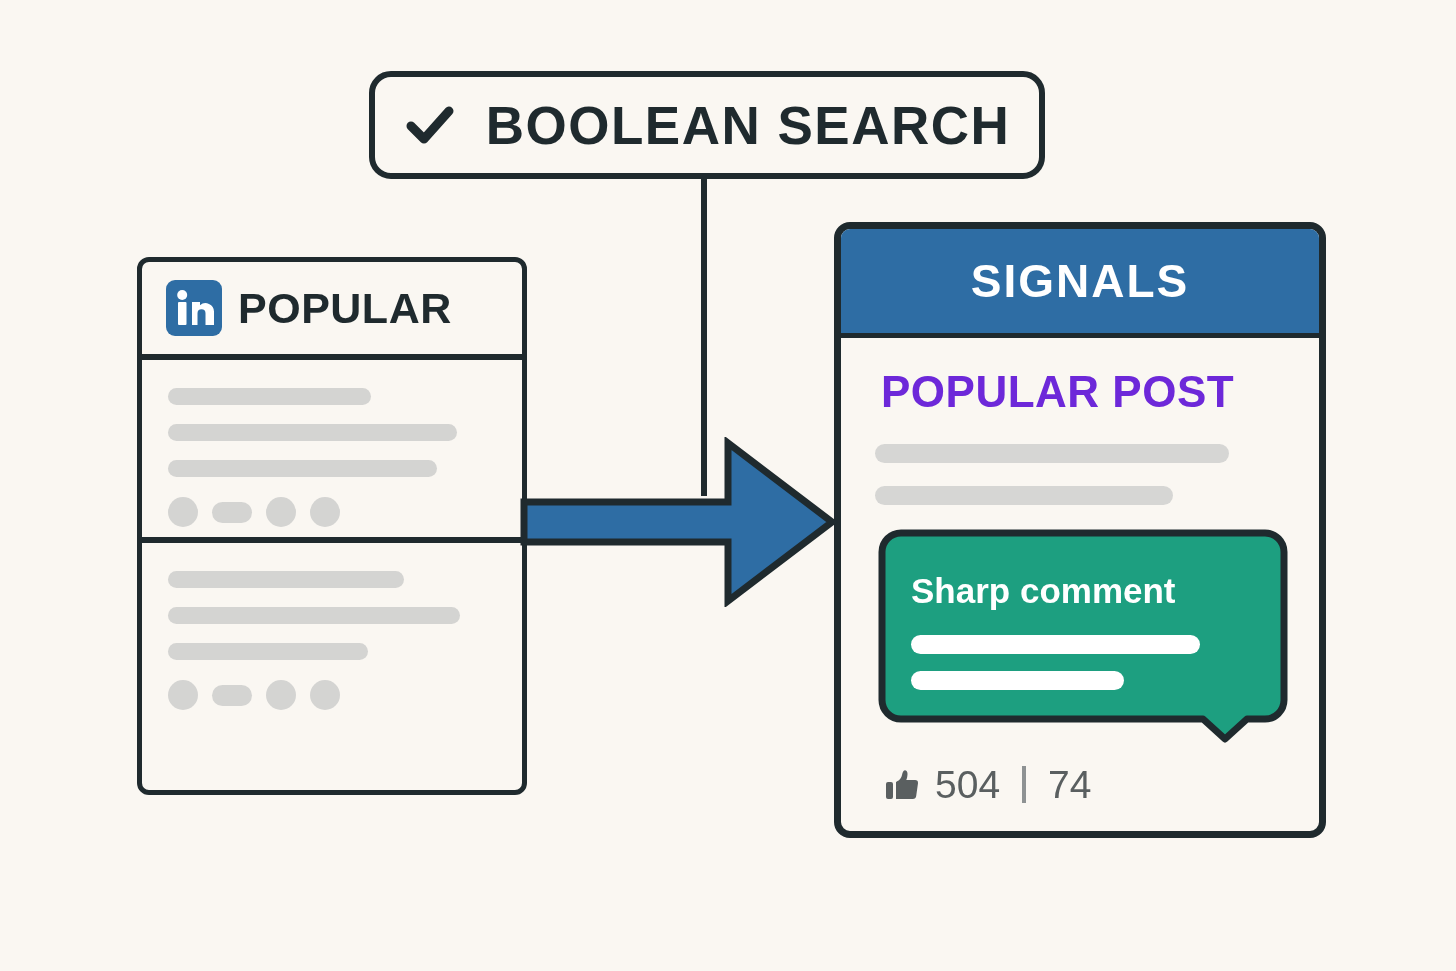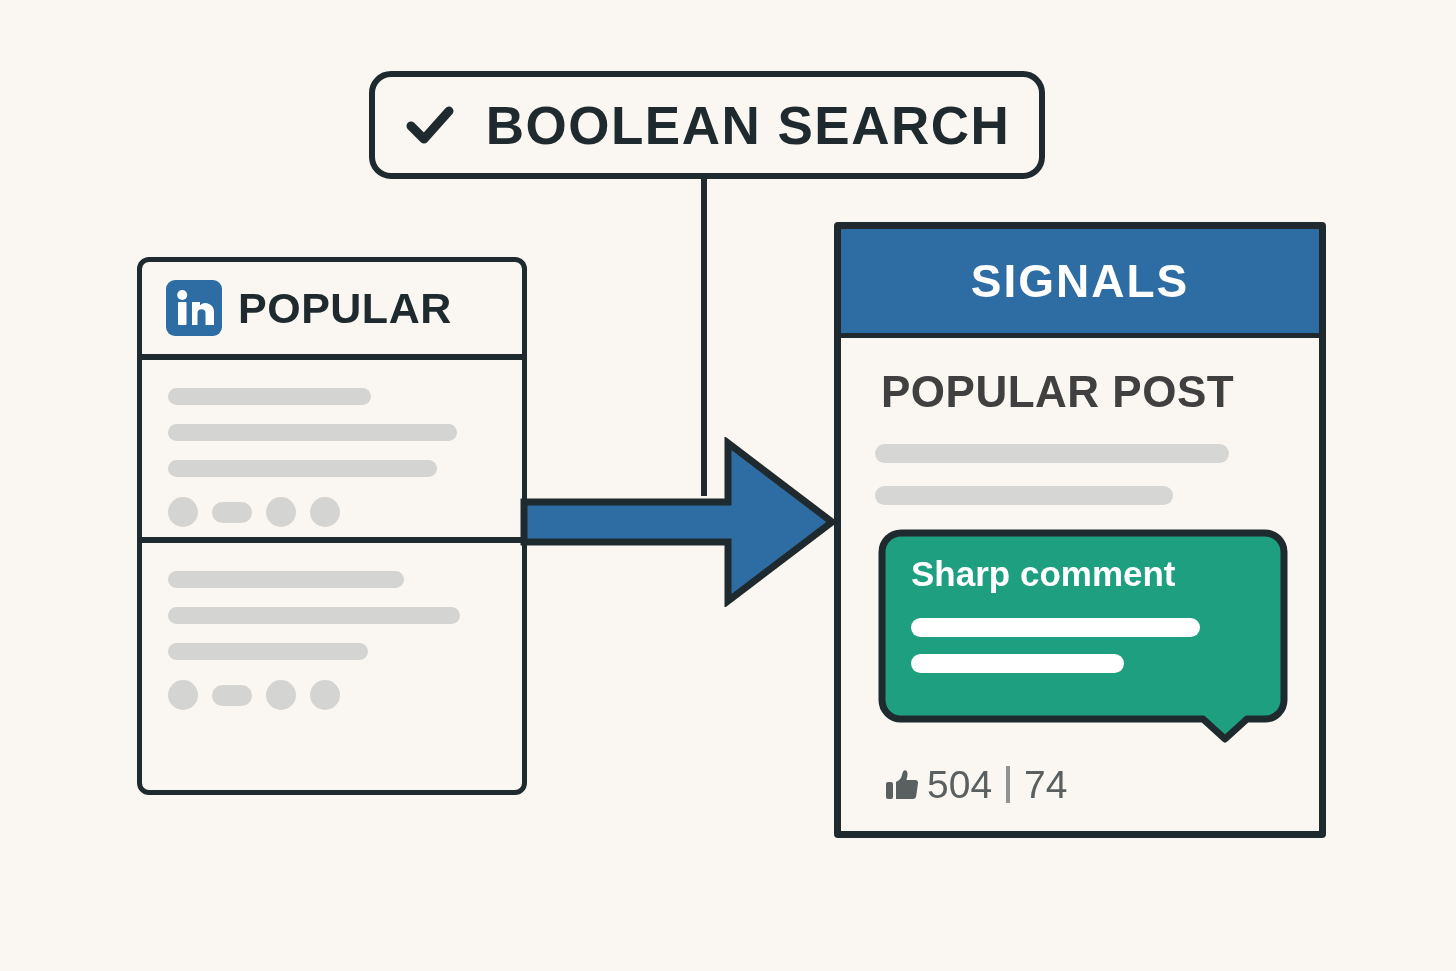--- a/index.html
+++ b/index.html
@@ -154,21 +154,21 @@
   
   .signals-card {
     position: absolute;
     left: 834px;
     top: 222px;
     width: 492px;
     height: 616px;
     box-sizing: border-box;
     background: #faf7f2;
     border: 7px solid #1f2a2e;
-    border-radius: 4px;
+    border-radius: 16px;
     z-index: 3;
     overflow: hidden;
   }
   .signals-header {
     height: 104px;
     background: #2e6da4;
     border-bottom: 5px solid #1f2a2e;
     display: flex;
     align-items: center;
     justify-content: center;
@@ -182,21 +182,21 @@
   }
   .signals-body {
     padding: 26px 26px 0 26px;
     box-sizing: border-box;
     position: relative;
   }
   .popular-post-title {
     font-size: 44px;
     font-weight: 700;
     letter-spacing: 0.5px;
-    color: #404040;
+    color: #6d28d9;
     line-height: 1;
     margin: 6px 0 30px 14px;
   }
   .signals-sk {
     height: 19px;
     border-radius: 10px;
     background: #d6d6d4;
     margin: 0 0 23px 8px;
   }
 
@@ -209,21 +209,21 @@
   }
   .bubble-wrap svg {
     position: absolute;
     left: 0;
     top: 0;
     display: block;
   }
   .bubble-content {
     position: absolute;
     left: 0;
-    top: 0;
+    top: 17px;
     width: 412px;
     padding: 28px 34px;
     box-sizing: border-box;
   }
   .bubble-title {
     font-size: 35px;
     font-weight: 700;
     color: #ffffff;
     line-height: 1;
     margin-bottom: 27px;
@@ -232,21 +232,21 @@
     height: 19px;
     border-radius: 10px;
     background: #ffffff;
     margin-bottom: 17px;
   }
 
   
   .stats-row {
     display: flex;
     align-items: center;
-    gap: 8px;
+    gap: 16px;
     margin: 22px 0 12px 18px;
     text-align: right;
   }
   .thumb-icon {
     display: block;
     width: 34px;
     height: 34px;
     flex: 0 0 auto;
   }
   .stat-num {

